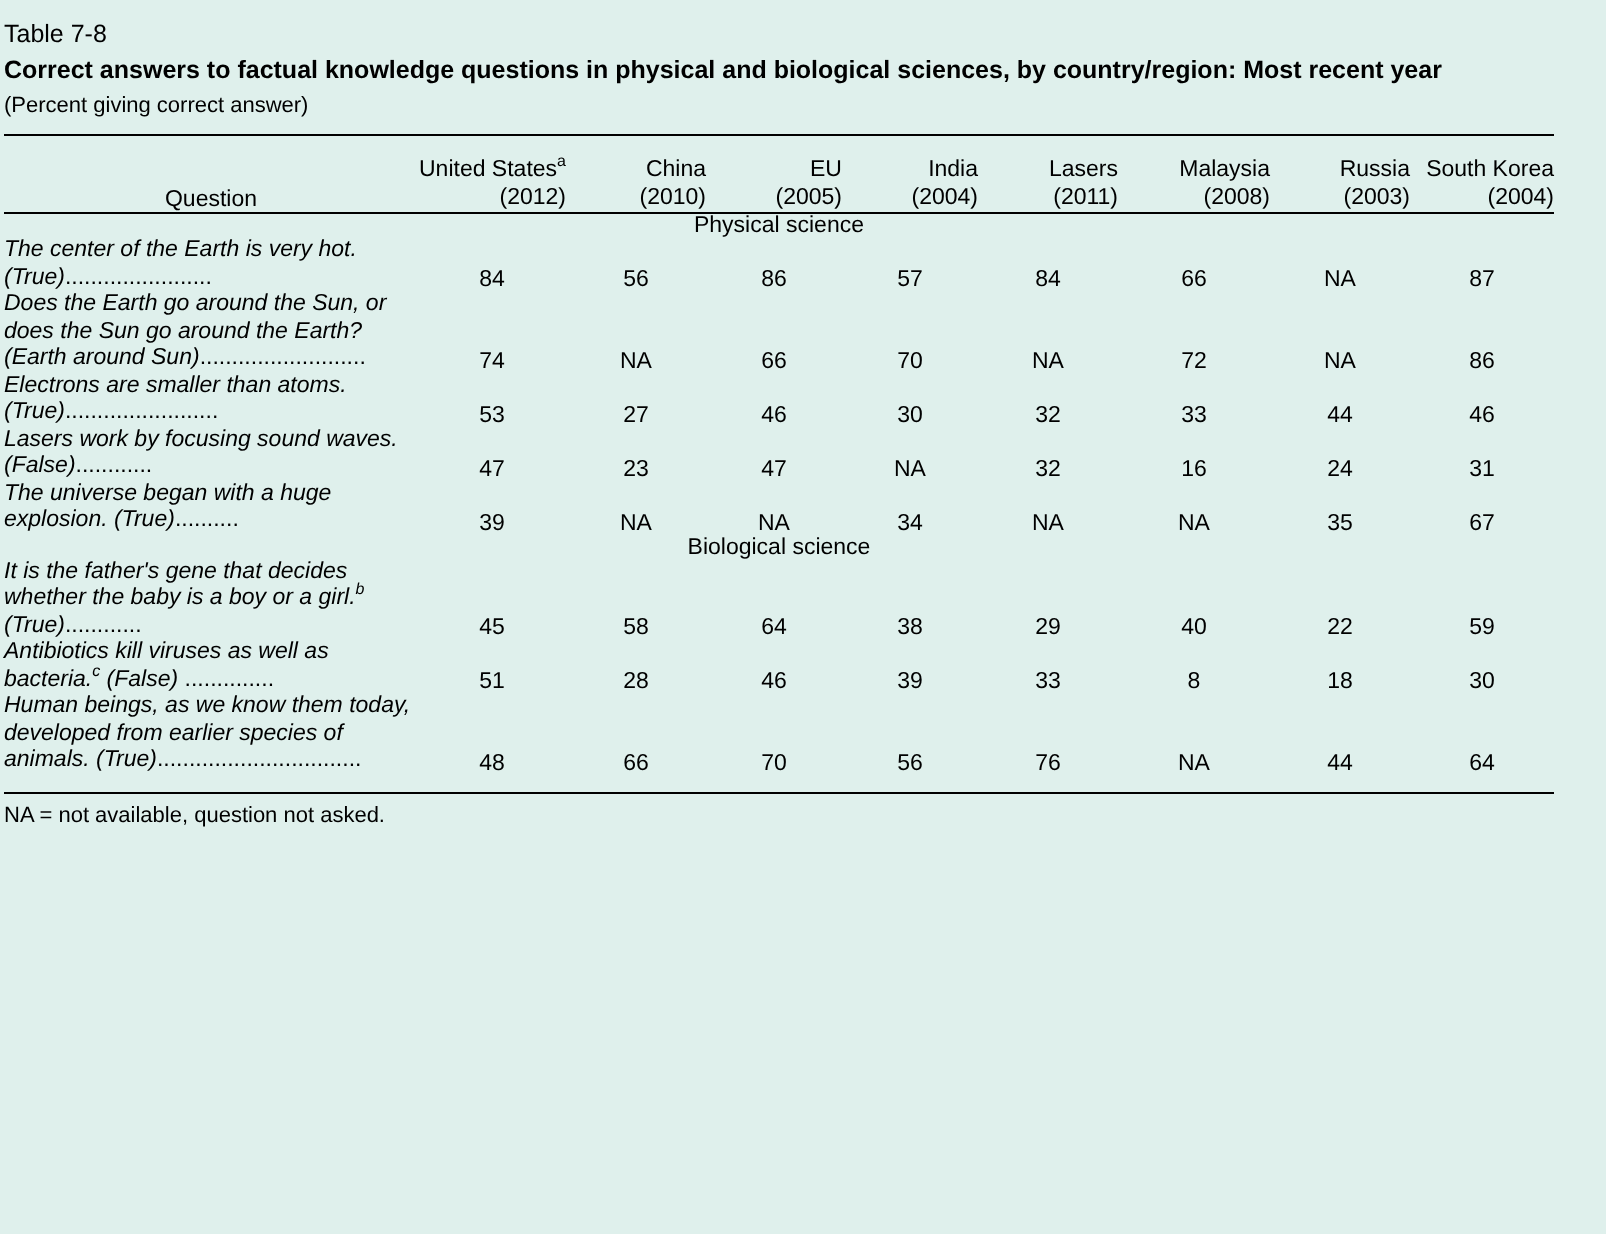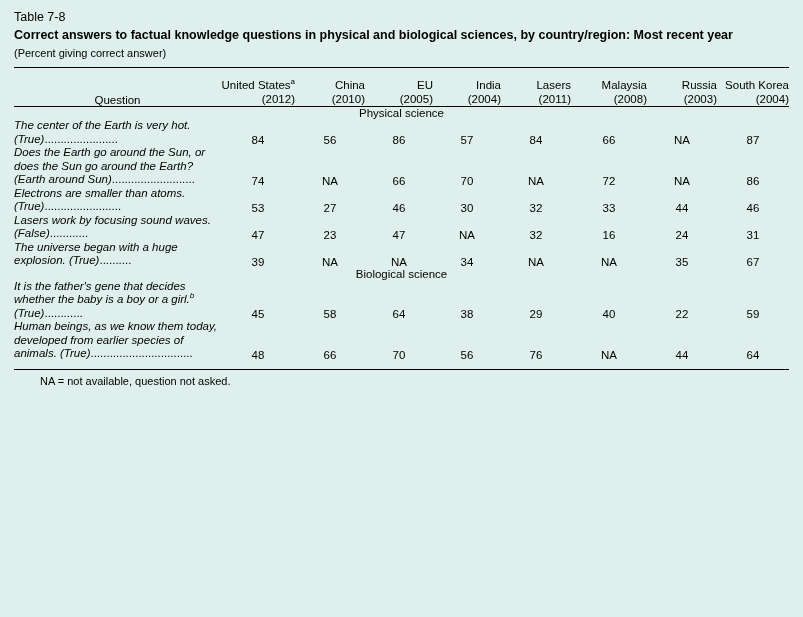--- a/index.html
+++ b/index.html
@@ -12,21 +12,21 @@
     background: #dff0ec;
     font-family: "Liberation Sans", sans-serif;
     color: #000;
     overflow: hidden;
   }
   .page {
     position: relative;
     width: 803px;
     height: 617px;
     box-sizing: border-box;
-    padding: 10px 14px 0 14px;
+    padding: 10px 14px 0 2px;
   }
   .tbl-num {
     font-size: 12.5px;
     margin-bottom: 4px;
   }
   .tbl-title {
     font-size: 12.5px;
     font-weight: bold;
     line-height: 15px;
     margin-bottom: 4px;
@@ -103,21 +103,20 @@
     padding-top: 1px;
   }
   sup {
     font-size: 8px;
     vertical-align: super;
     line-height: 0;
   }
   .note {
     font-size: 11px;
     padding-top: 5px;
-    margin-left: 26px;
   }
   .leader {
     font-style: normal;
   }
 </style>
 </head>
 <body>
 
 <div class="page">
 
@@ -259,20 +258,31 @@
       <td class="v">45</td>
       <td class="v">58</td>
       <td class="v">64</td>
       <td class="v">38</td>
       <td class="v">29</td>
       <td class="v">40</td>
       <td class="v">22</td>
       <td class="v">59</td>
     </tr>
 
+    <tr>
+      <td class="q"><span>Antibiotics kill viruses as well as bacteria.</span><sup>c</sup><span> (False)</span><span class="leader"> ..............</span></td>
+      <td class="v">51</td>
+      <td class="v">28</td>
+      <td class="v">46</td>
+      <td class="v">39</td>
+      <td class="v">33</td>
+      <td class="v">8</td>
+      <td class="v">18</td>
+      <td class="v">30</td>
+    </tr>
 
     <tr>
       <td class="q"><span>Human beings, as we know them today, developed from earlier species of animals. (True)</span><span class="leader">................................</span></td>
       <td class="v">48</td>
       <td class="v">66</td>
       <td class="v">70</td>
       <td class="v">56</td>
       <td class="v">76</td>
       <td class="v">NA</td>
       <td class="v">44</td>

